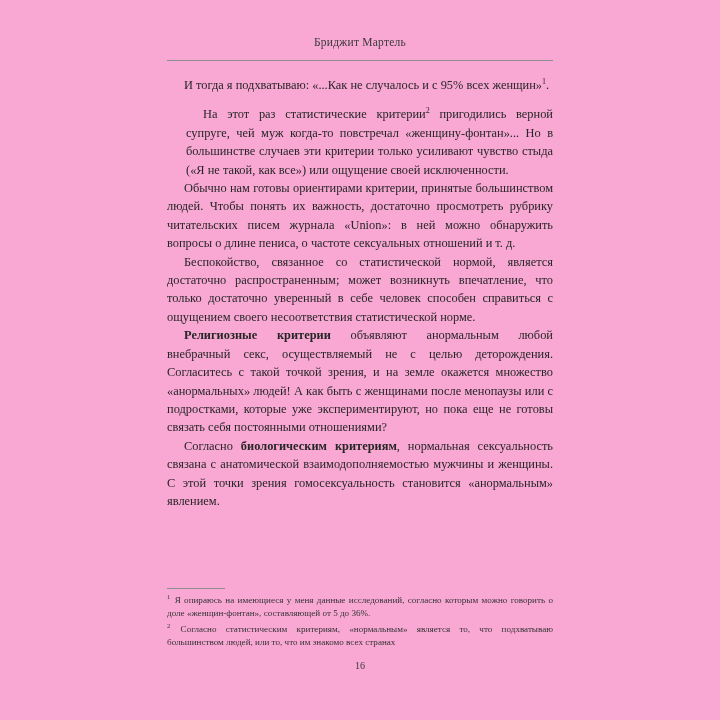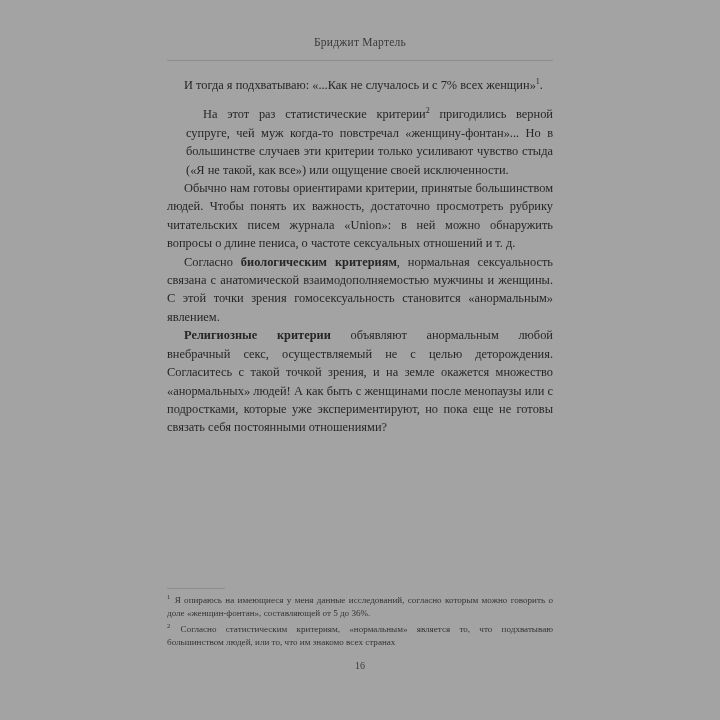--- a/index.html
+++ b/index.html
@@ -14,21 +14,21 @@
     overflow: hidden;
     font-family: "Liberation Serif", "DejaVu Serif", serif;
     color: #2b2b2b;
     -webkit-font-smoothing: antialiased;
   }
 
   .page {
     position: relative;
     width: 720px;
     height: 720px;
-    background: #a3a3a3;
+    background: #f9a8d4;
     box-sizing: border-box;
   }
 
   
   .running-head {
     position: absolute;
     left: 167px;
     top: 36px;
     width: 386px;
     text-align: center;
@@ -113,25 +113,26 @@
 </head>
 <body>
 
 <div class="page">
 
   <div class="running-head">Бриджит Мартель</div>
 
   <div class="head-rule"></div>
 
   <div class="textblock">
-      <p class="para"><span>И тогда я подхватываю: «...Как не случалось и с 7% всех женщин»</span><sup>1</sup><span>.</span></p>
+      <p class="para"><span>И тогда я подхватываю: «...Как не случалось и с 95% всех женщин»</span><sup>1</sup><span>.</span></p>
       <p class="para spaced-before"><span>На этот раз статистические критерии</span><sup>2</sup><span> пригодились верной супруге, чей муж когда-то повстречал «женщину-фонтан»... Но в большинстве случаев эти критерии только усиливают чувство стыда («Я не такой, как все») или ощущение своей исключенности.</span></p>
       <p class="para"><span>Обычно нам готовы ориентирами критерии, принятые большинством людей. Чтобы понять их важность, достаточно просмотреть рубрику читательских писем журнала «Union»: в ней можно обнаружить вопросы о длине пениса, о частоте сексуальных отношений и т. д.</span></p>
+      <p class="para"><span>Беспокойство, связанное со статистической нормой, является достаточно распространенным; может возникнуть впечатление, что только достаточно уверенный в себе человек способен справиться с ощущением своего несоответствия статистической норме.</span></p>
+      <p class="para"><strong>Религиозные критерии</strong><span> объявляют анормальным любой внебрачный секс, осуществляемый не с целью деторождения. Согласитесь с такой точкой зрения, и на земле окажется множество «анормальных» людей! А как быть с женщинами после менопаузы или с подростками, которые уже экспериментируют, но пока еще не готовы связать себя постоянными отношениями?</span></p>
       <p class="para"><span>Согласно </span><strong>биологическим критериям</strong><span>, нормальная сексуальность связана с анатомической взаимодополняемостью мужчины и женщины. С этой точки зрения гомосексуальность становится «анормальным» явлением.</span></p>
-      <p class="para"><strong>Религиозные критерии</strong><span> объявляют анормальным любой внебрачный секс, осуществляемый не с целью деторождения. Согласитесь с такой точкой зрения, и на земле окажется множество «анормальных» людей! А как быть с женщинами после менопаузы или с подростками, которые уже экспериментируют, но пока еще не готовы связать себя постоянными отношениями?</span></p>
     </div>
 
   <div class="footnote-area">
     <div class="footnote-rule"></div>
     <div>
         <p class="footnote"><sup>1</sup><span> Я опираюсь на имеющиеся у меня данные исследований, согласно которым можно говорить о доле «женщин-фонтан», составляющей от 5 до 36%.</span></p>
         <p class="footnote"><sup>2</sup><span> Согласно статистическим критериям, «нормальным» является то, что подхватываю большинством людей, или то, что им знакомо всех странах</span></p>
       </div>
   </div>
 

